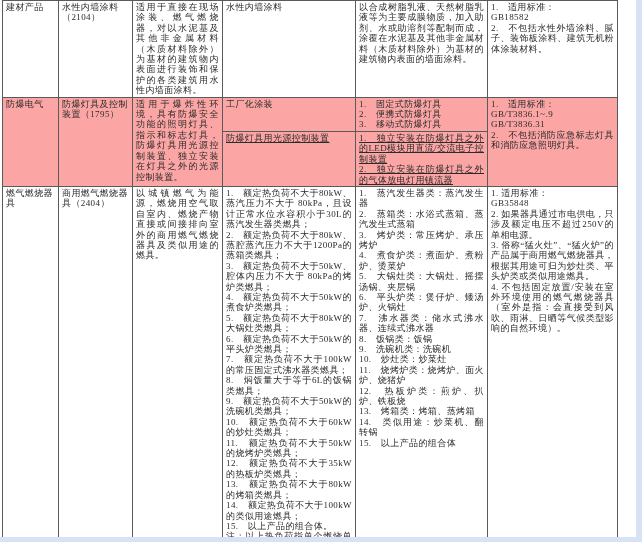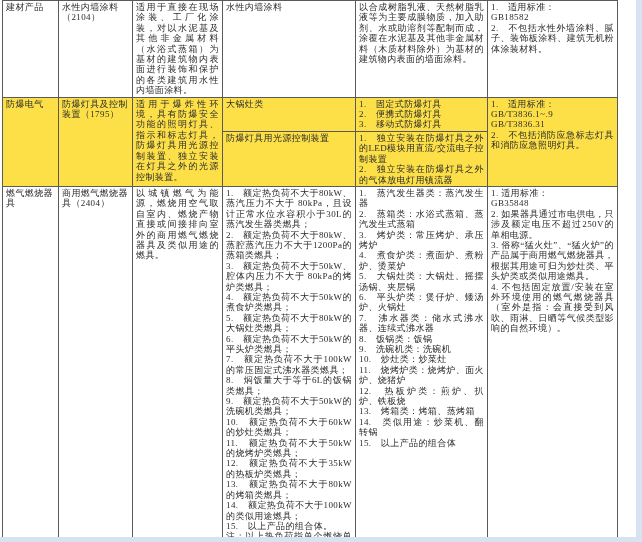--- a/index.html
+++ b/index.html
@@ -33,24 +33,24 @@
     font-size: 9px;
     line-height: 10.4px;
     letter-spacing: 0.4px;
     color: #2b2b2b;
     text-align: justify;
     word-break: break-all;
     overflow: hidden;
     margin-top: 17px;
   }
   td.pre { white-space: pre-line; }
-  tr.pink td { background: #fde047; }
+  tr.pink td { background: #fca5a5; }
   tr.r1 td { height: 86px; }
   tr.r2a td { height: 22px; }
-  tr.r2b td { height: 48px; }
+  tr.r2b td { height: 48px; text-decoration: underline; }
   tr.r3 td { height: 338px; }
 </style>
 </head>
 <body>
 
 <div class="page">
 
   <table class="catalog">
     <colgroup>
       <col style="width:56px">
@@ -59,34 +59,34 @@
       <col style="width:133px">
       <col style="width:132px">
       <col style="width:130px">
     </colgroup>
 
     <tbody>
         <tr class="r1">
       <td class="pre">建材产品</td>
       <td class="pre">水性内墙涂料
 （2104）</td>
-      <td class="pre">适用于直接在现场涂装、工厂化涂装，对以水泥基及其他非金属材料（水浴式蒸箱）为基材的建筑物内表面进行装饰和保护的各类建筑用水性内墙面涂料。</td>
+      <td class="pre">适用于直接在现场涂装、燃气燃烧器，对以水泥基及其他非金属材料（木质材料除外）为基材的建筑物内表面进行装饰和保护的各类建筑用水性内墙面涂料。</td>
       <td class="pre">水性内墙涂料</td>
       <td class="pre">以合成树脂乳液、天然树脂乳液等为主要成膜物质，加入助剂、水或助溶剂等配制而成，涂覆在水泥基及其他非金属材料（木质材料除外）为基材的建筑物内表面的墙面涂料。</td>
       <td class="pre">1.　适用标准：
 GB18582
 2.　不包括水性外墙涂料、腻子、装饰板涂料、建筑无机粉体涂装材料。</td>
     </tr>
 
     <tr class="pink r2a">
       <td class="pre" rowspan="2">防爆电气</td>
       <td class="pre" rowspan="2">防爆灯具及控制
 装置（1795）</td>
       <td class="pre" rowspan="2">适用于爆炸性环境，具有防爆安全功能的照明灯具、指示和标志灯具，防爆灯具用光源控制装置、独立安装在灯具之外的光源控制装置。</td>
-      <td class="pre">大锅灶类</td>
+      <td class="pre">工厂化涂装</td>
       <td class="pre">1.　固定式防爆灯具
 2.　便携式防爆灯具
 3.　移动式防爆灯具</td>
       <td class="pre" rowspan="2">1.　适用标准：
 GB/T3836.1~.9
 GB/T3836.31
 2.　不包括消防应急标志灯具和消防应急照明灯具。</td>
     </tr>
     <tr class="pink r2b">
       <td class="pre">防爆灯具用光源控制装置</td>

